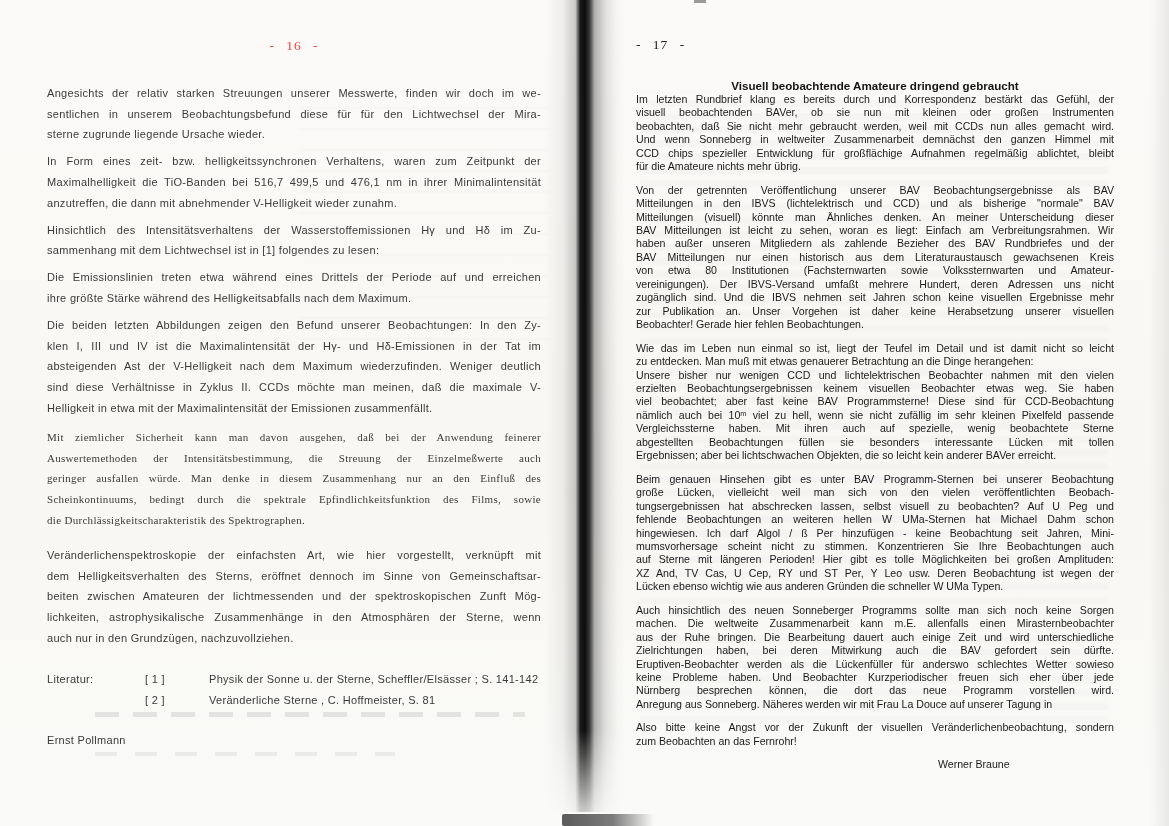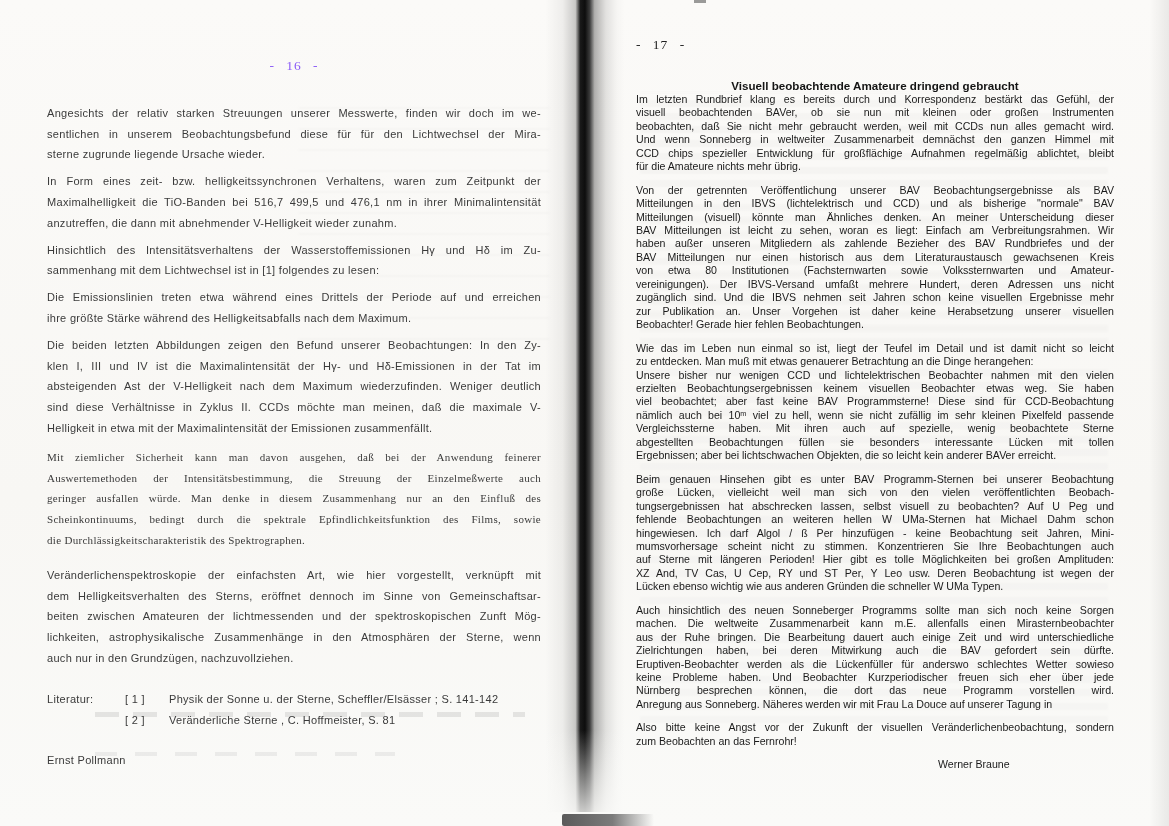--- a/index.html
+++ b/index.html
@@ -48,31 +48,31 @@
     background:repeating-linear-gradient(0deg,rgba(85,85,85,0.05) 0 7px,transparent 7px 13.4px);}
   .ghost.gr-4{left:640px;top:628px;width:468px;height:95px;opacity:.45;
     background:repeating-linear-gradient(0deg,rgba(85,85,85,0.05) 0 7px,transparent 7px 13.4px);}
 
   
   .left-col{
     position:absolute;left:47px;top:36px;width:494px;z-index:2;
     color:#3a3a3a;font-size:11px;line-height:20.8px;letter-spacing:0.3px;
   }
   .left-col .page-num{
-    text-align:center;font-family:"Liberation Serif",serif;color:#8b5cf6;
-    font-size:13.5px;letter-spacing:1px;word-spacing:7px;margin-bottom:26px;margin-top:20px;
+    text-align:center;font-family:"Liberation Serif",serif;color:#ef4444;
+    font-size:13.5px;letter-spacing:1px;word-spacing:7px;margin-bottom:26px;
   }
   .lp{margin:0 0 6px 0;}
   .lp .ln{text-align:justify;text-align-last:justify;white-space:normal;}
   .lp .ln:last-child{text-align-last:left;}
   .lp.gap-sm{margin-top:8px;font-family:Liberation Serif, serif;}
   .lp.gap-lg{margin-top:14px;}
 
   .lit{margin-top:20px;color:#3a3a3a;}
-  .lit-row{display:flex;}
+  .lit-row{display:flex;gap:20px;}
   .lit-label{width:78px;flex:0 0 78px;}
   .lit-ref{width:44px;flex:0 0 44px;}
   .lit-text{flex:1;}
 
   .sig-left{margin-top:20px;}
 
   
   .right-col{
     position:absolute;left:636px;top:38px;width:478px;z-index:2;
     color:#1a1a1a;font-size:10.6px;line-height:13.45px;

